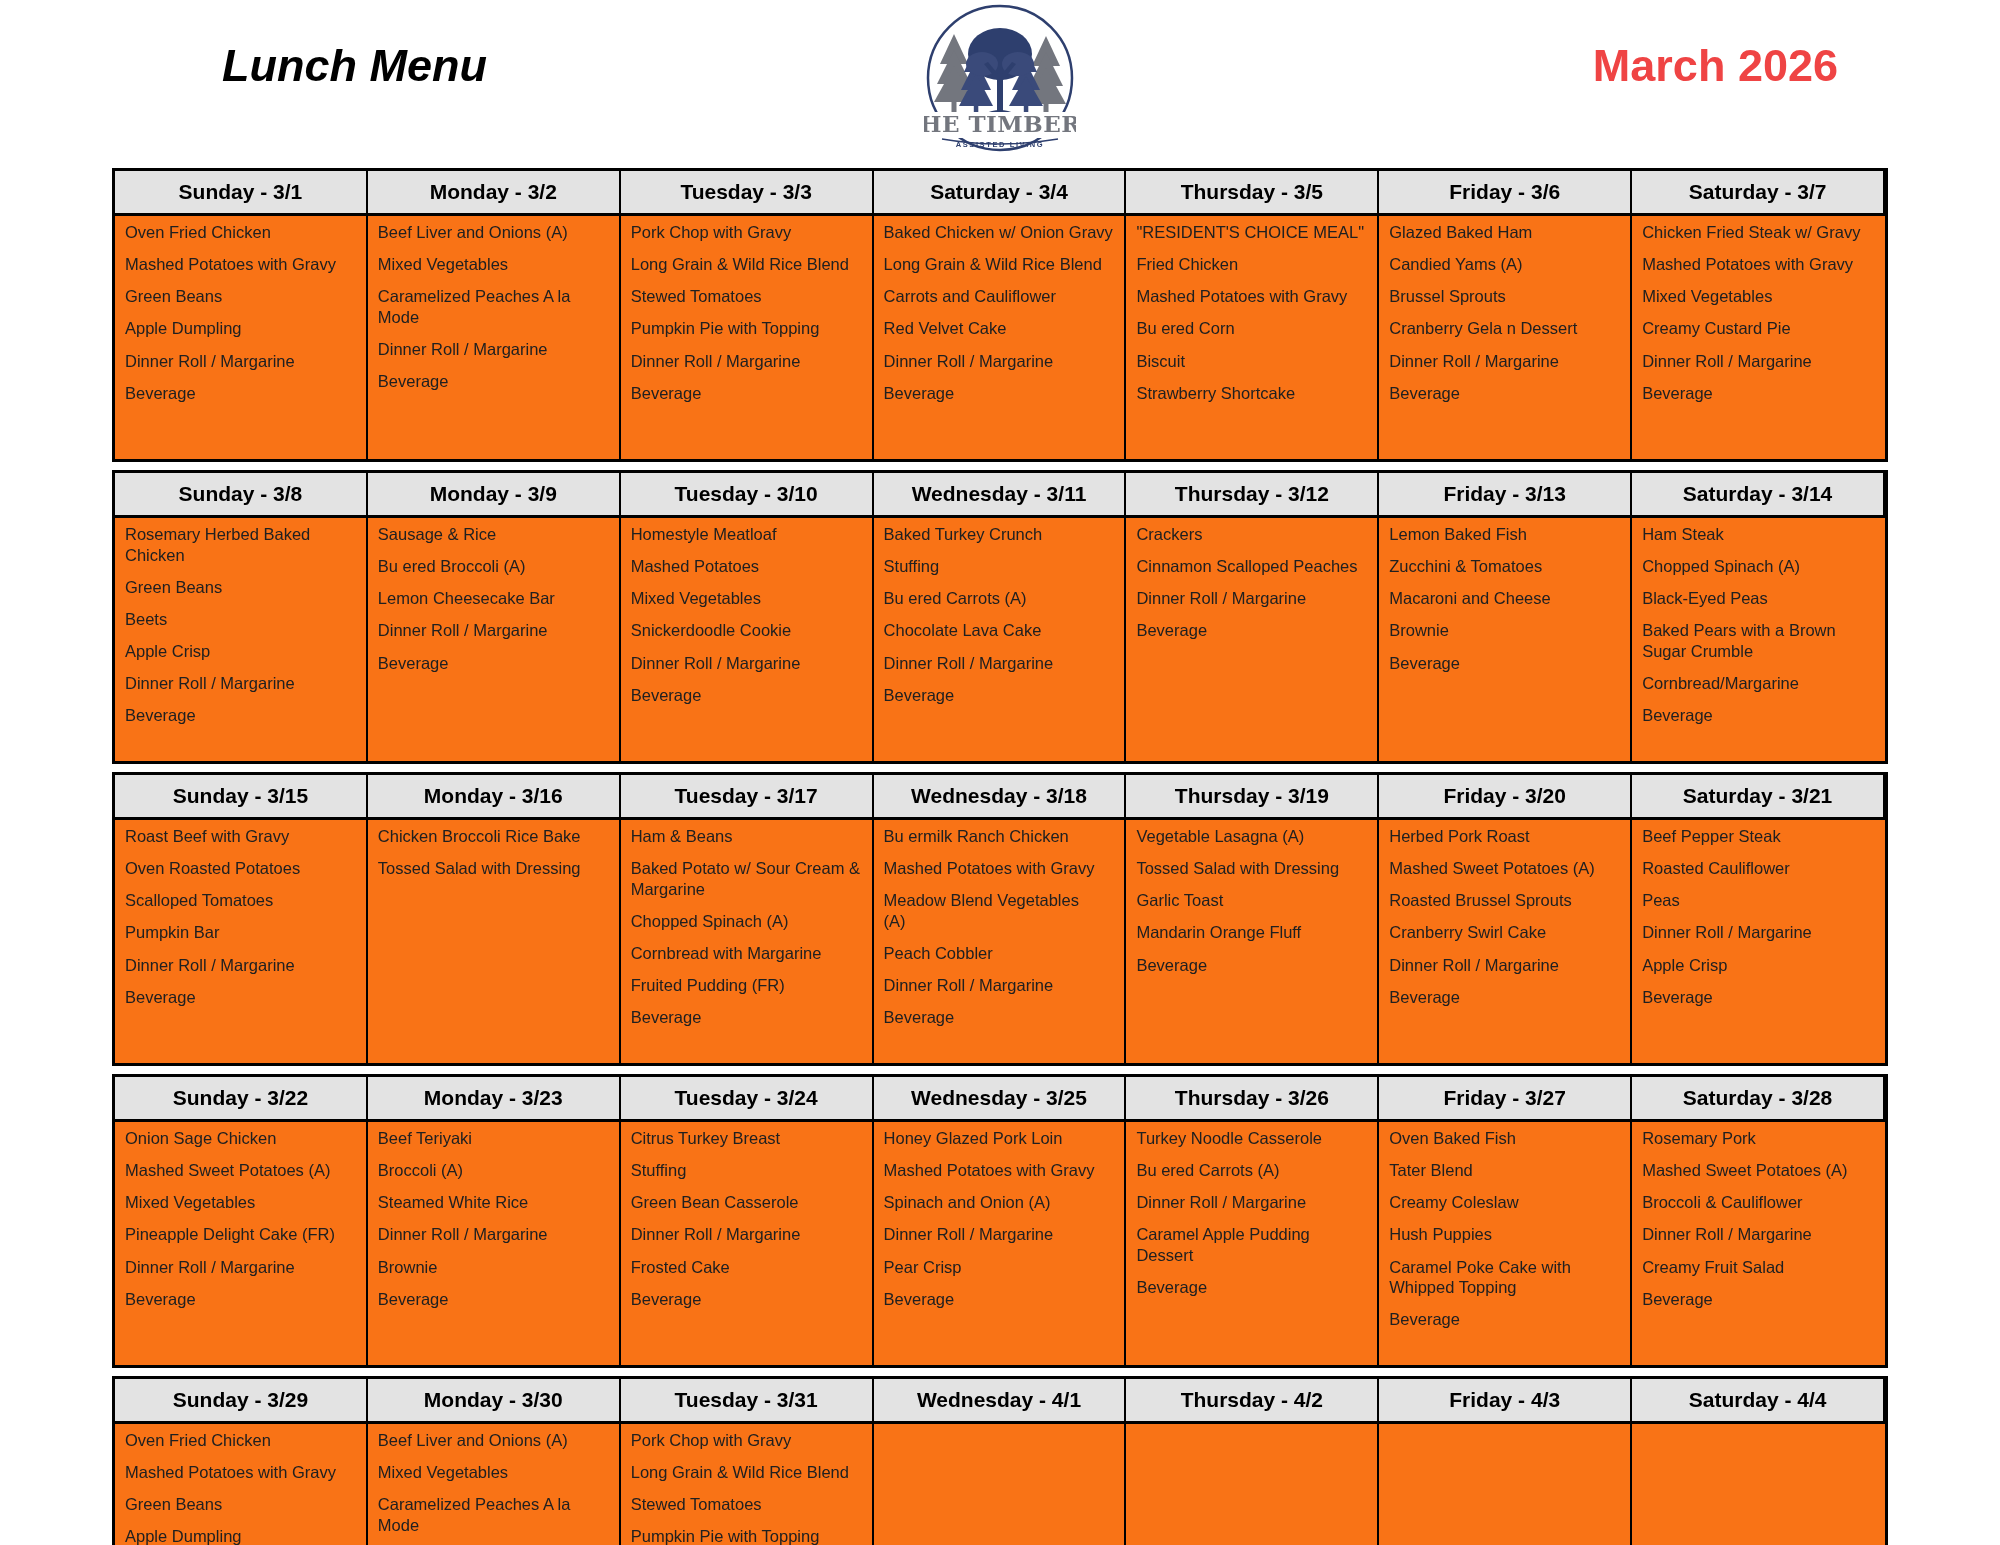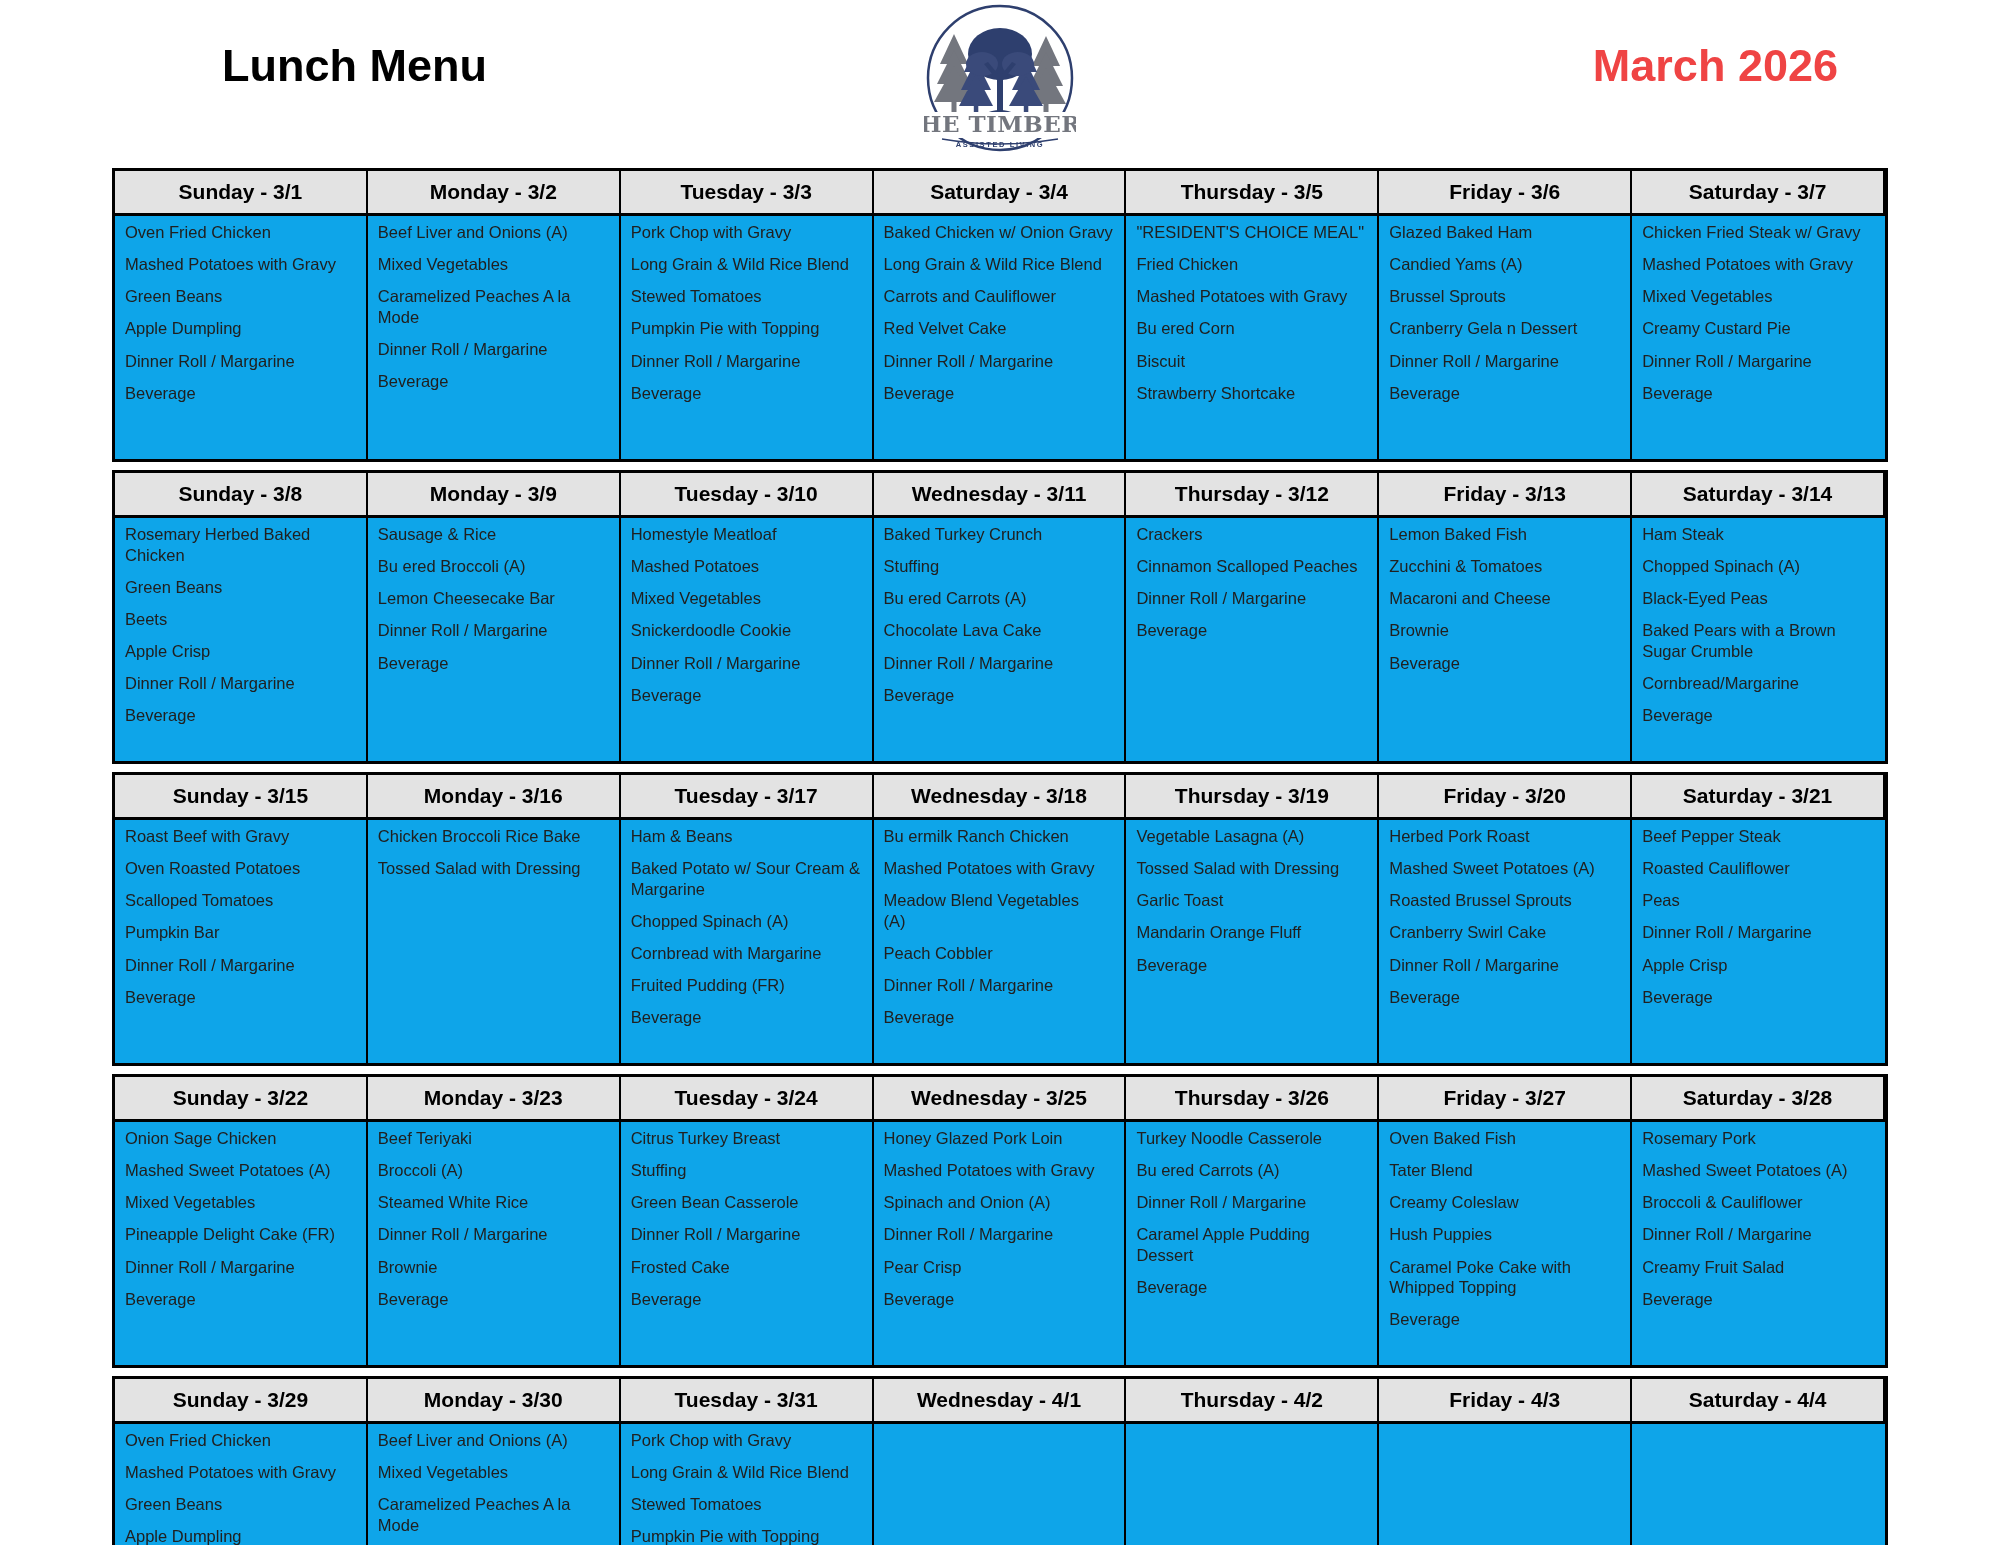--- a/index.html
+++ b/index.html
@@ -8,38 +8,38 @@
     width:2000px;height:1545px;
     overflow:hidden;
     background:#ffffff;
     font-family:"Liberation Sans", sans-serif;
     color:#1c1c1c;
   }
   
   .topbar{position:relative;height:168px;}
   .main-title{
     position:absolute;left:222px;top:40px;margin:0;
-    font-size:45px;font-weight:700;letter-spacing:0px;color:#000;
+    font-size:45px;font-weight:700;letter-spacing:0px;color:#000;font-style:italic;
   }
   .month-title{
     position:absolute;right:162px;top:40px;margin:0;
     font-size:45px;font-weight:700;color:#ef4444;
   }
   .logo{
     position:absolute;left:50%;top:2px;transform:translateX(-50%);
     width:152px;height:152px;
   }
   
   .calendar{margin:0 112px;}
   .week{
     display:grid;
     grid-template-columns:repeat(7,1fr);
     border:3px solid #000;
     margin-bottom:8px;
-    background:#0ea5e9;
+    background:#f97316;
   }
   .day-header{
     background:#e3e3e3;
     border-bottom:3px solid #000;
     border-right:2.5px solid #000;
     height:42px;
     display:flex;align-items:center;justify-content:center;
     font-size:21px;font-weight:700;color:#000;
     font-family:"Liberation Sans", sans-serif;
   }

